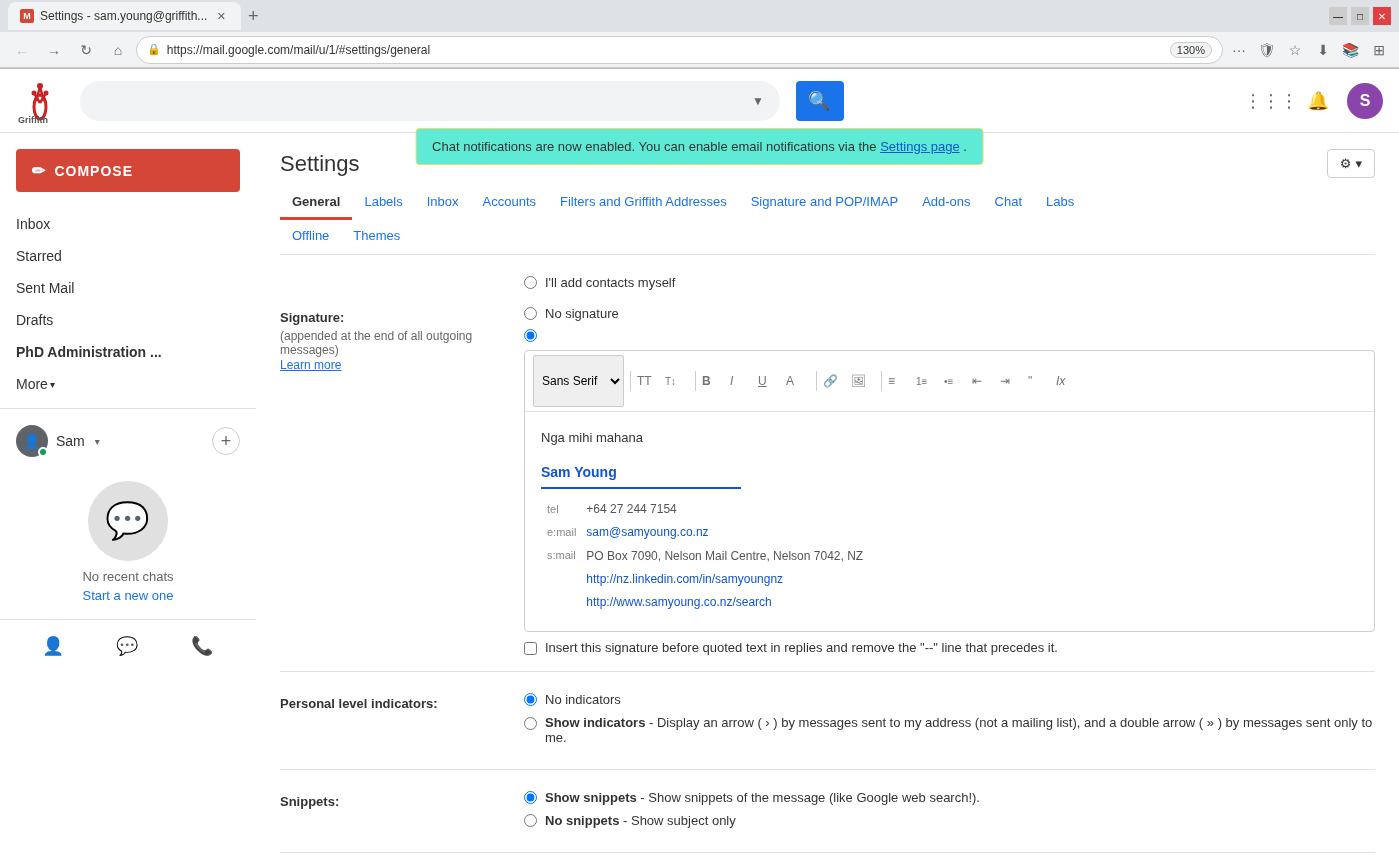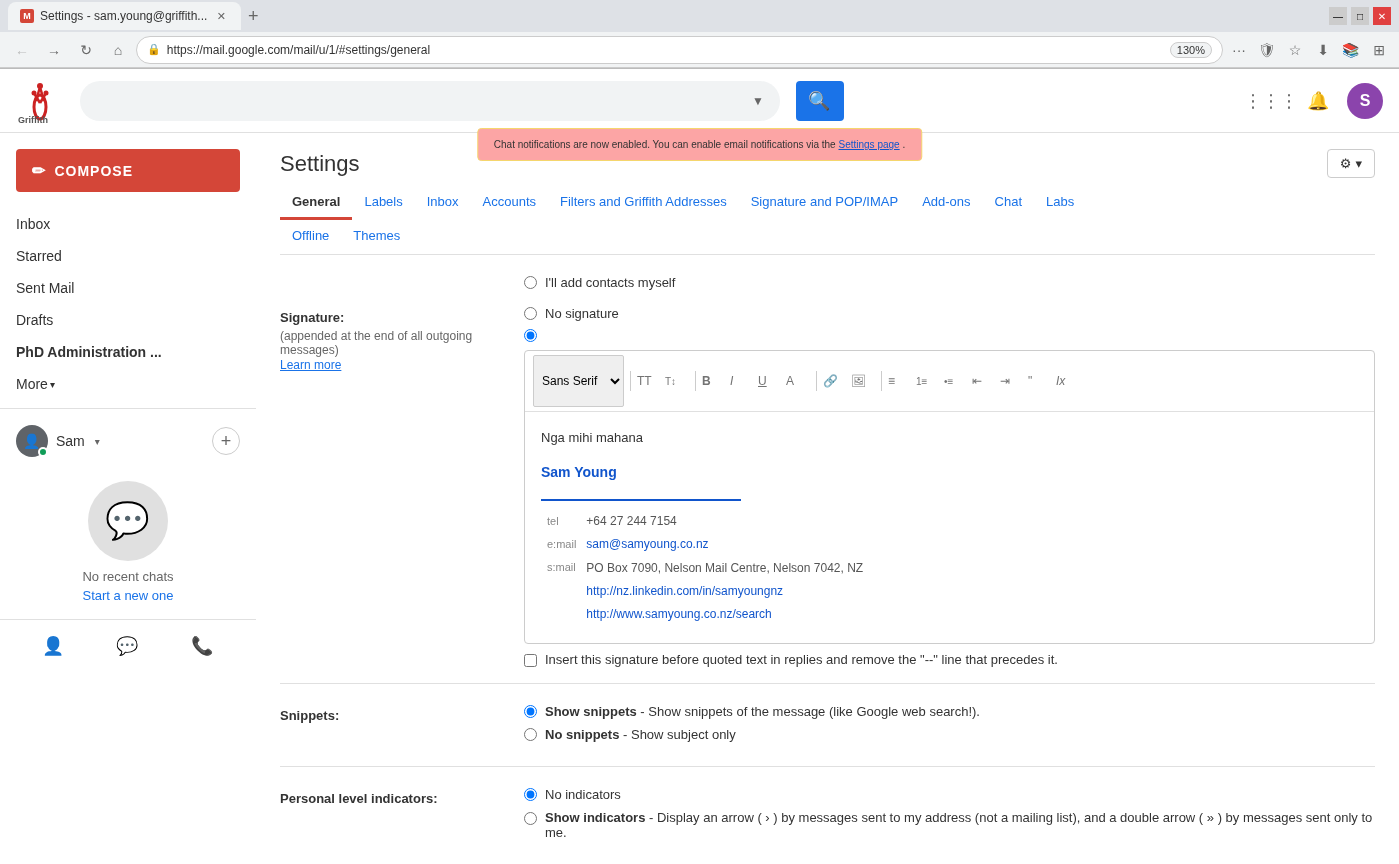--- a/index.html
+++ b/index.html
@@ -236,27 +236,27 @@
       color: white;
       font-size: 16px;
       font-weight: bold;
       display: flex;
       align-items: center;
       justify-content: center;
     }
 
     
     .notification-banner {
-      background: #fca5a5;
+      background: #5eead4;
       border: 1px solid #f5d66d;
       border-radius: 4px;
       padding: 10px 16px;
       margin: 8px auto;
       max-width: 700px;
-      font-size: 10px;
+      font-size: 13px;
       color: #333;
       text-align: center;
       position: absolute;
       left: 50%;
       transform: translateX(-50%);
       top: 120px;
       z-index: 100;
       white-space: nowrap;
     }
     .notification-banner a {
@@ -559,21 +559,21 @@
     .signature-body {
       padding: 16px;
       min-height: 200px;
       font-size: 13px;
       line-height: 1.6;
     }
     .sig-name {
       color: #1155cc;
       font-size: 14px;
       font-weight: bold;
-      margin-bottom: 16px;
+      margin-bottom: 4px;
     }
     .sig-divider {
       border-bottom: 2px solid #1155cc;
       width: 200px;
       margin-bottom: 8px;
     }
     .sig-table {
       font-size: 12px;
       color: #666;
     }
@@ -913,51 +913,51 @@
           </div>
 
           <div class="sig-checkbox-row">
             <input type="checkbox" style="margin-top: 2px;">
             <label>Insert this signature before quoted text in replies and remove the "--" line that precedes it.</label>
           </div>
         </div>
       </div>
 
       <div class="settings-section">
+        <div class="section-label">Personal level indicators:</div>
+        <div class="section-content">
+          <div class="radio-option">
+            <input type="radio" name="indicators" checked="" style="">
+            <span>No indicators</span>
+          </div>
+          <div class="radio-option" style="align-items:flex-start;">
+            <input type="radio" name="indicators" style="margin-top: 2px;">
+            <span>
+              <strong>Show indicators</strong>
+              <span>- Display an arrow ( › ) by messages sent to my address (not a mailing list), and a double arrow ( » ) by messages sent only to me.</span>
+            </span>
+          </div>
+        </div>
+      </div>
+
+      <div class="settings-section">
         <div class="section-label">Snippets:</div>
         <div class="section-content">
           <div class="radio-option">
             <input type="radio" name="snippets" checked="" style="">
             <span>
               <strong>Show snippets</strong>
               <span>- Show snippets of the message (like Google web search!).</span>
             </span>
           </div>
           <div class="radio-option">
             <input type="radio" name="snippets" style="">
             <span>
               <strong>No snippets</strong>
               <span>- Show subject only</span>
             </span>
           </div>
         </div>
       </div>
 
-      <div class="settings-section">
-        <div class="section-label">Personal level indicators:</div>
-        <div class="section-content">
-          <div class="radio-option">
-            <input type="radio" name="indicators" checked="" style="">
-            <span>No indicators</span>
-          </div>
-          <div class="radio-option" style="align-items:flex-start;">
-            <input type="radio" name="indicators" style="margin-top: 2px;">
-            <span>
-              <strong>Show indicators</strong>
-              <span>- Display an arrow ( › ) by messages sent to my address (not a mailing list), and a double arrow ( » ) by messages sent only to me.</span>
-            </span>
-          </div>
-        </div>
-      </div>
-
     </div>
   </div>
 </div>
 
 </body></html>

